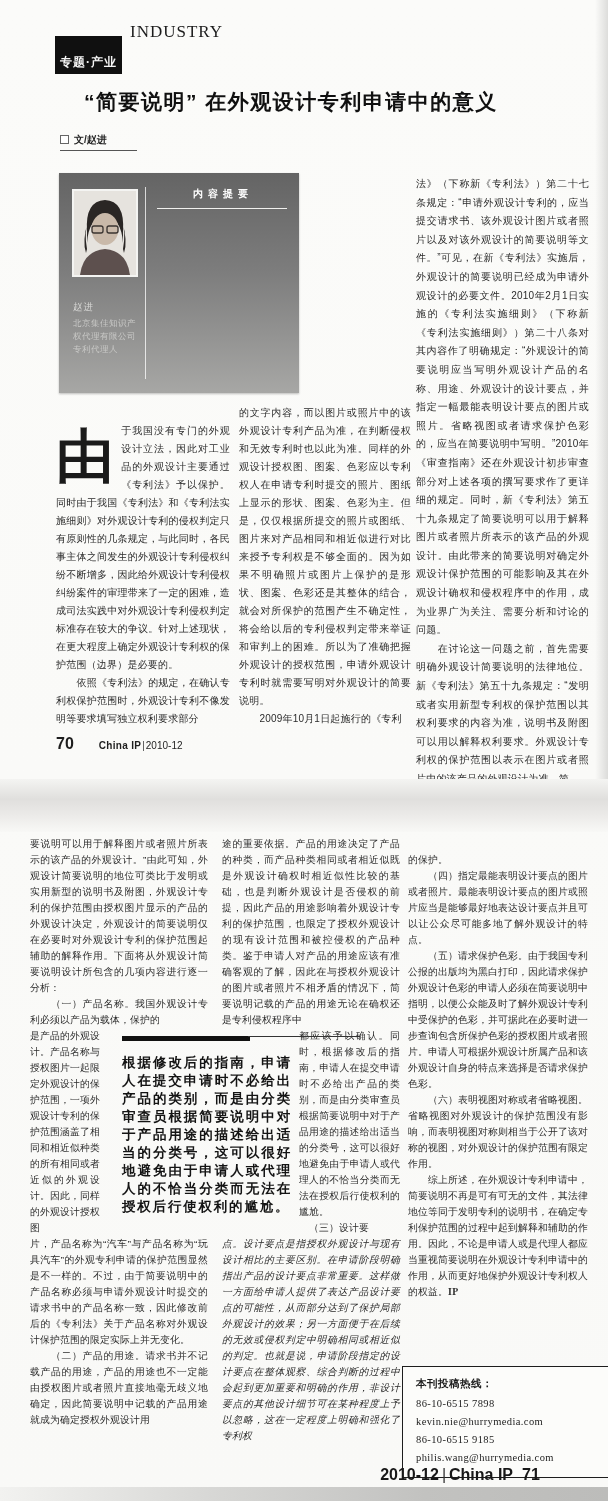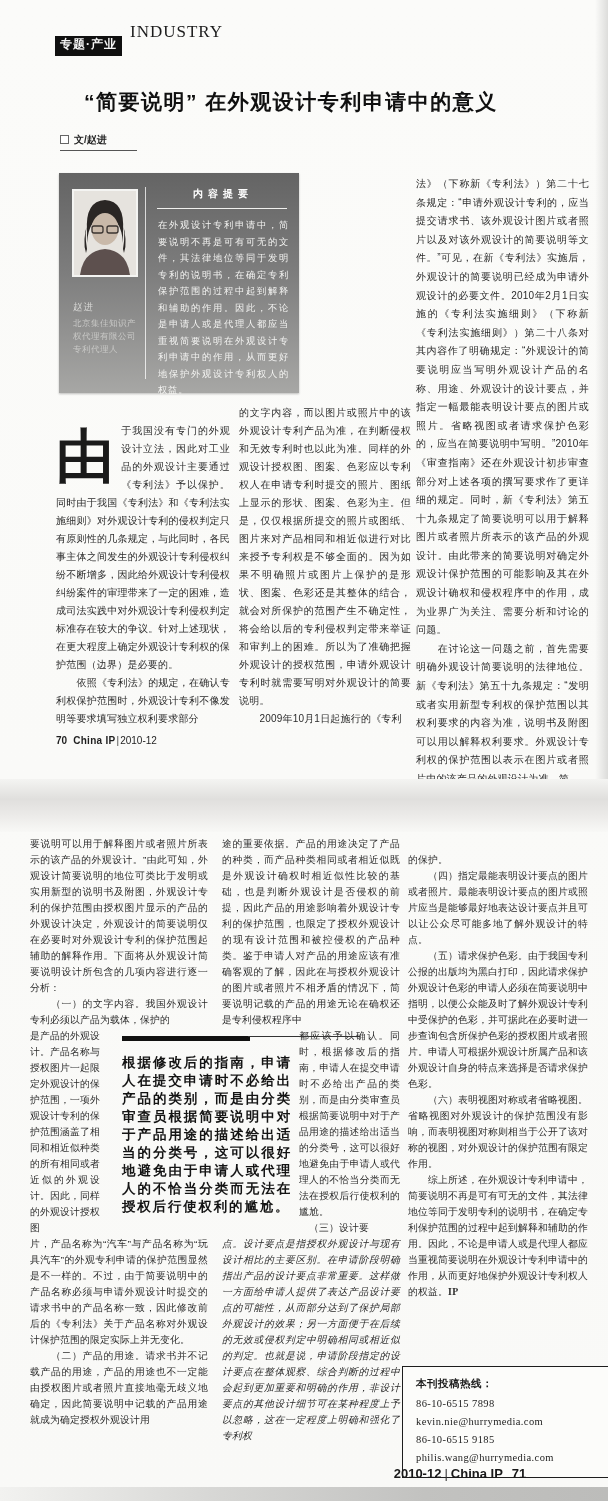--- a/index.html
+++ b/index.html
@@ -9,21 +9,21 @@
     font-family:"Liberation Sans","DejaVu Sans",sans-serif;color:#262626;
   }
   
   .flow{
     position:absolute;font-size:10px;line-height:18px;letter-spacing:.2px;
     text-align:justify;text-justify:inter-ideograph;white-space:pre-line;color:#2b2b2b;
   }
   .p2flow{line-height:16px;font-size:9.8px;}
   
   .tagbox{position:absolute;left:55px;top:36px;background:#101010;color:#f5f5f5;
-    font-size:12px;font-weight:700;padding:0 5px 3px 5px;letter-spacing:1px;}
+    font-size:12px;font-weight:700;padding:18px 5px 3px 5px;letter-spacing:1px;}
   .tag-en{position:absolute;left:118px;top:22px;font-family:"Liberation Serif","DejaVu Serif",serif;
     font-size:17px;letter-spacing:1px;color:#1c1c1c;margin-left:12px;}
   .headline{position:absolute;left:84px;top:88px;width:500px;font-size:21px;font-weight:700;
     letter-spacing:1.5px;color:#101010;}
   .byline{position:absolute;left:60px;top:133px;font-size:10px;color:#222;
     border-bottom:1px solid #555;padding-bottom:3px;padding-right:30px;}
   .byline .sq{display:inline-block;width:7px;height:7px;border:1px solid #666;
     margin-right:5px;vertical-align:-1px;background:#fff;}
   .byline b{font-weight:700;}
   
@@ -39,21 +39,21 @@
   .abs-title{position:absolute;left:98px;top:14px;width:132px;text-align:center;
     font-family:"Liberation Serif","DejaVu Serif",serif;font-size:10px;font-weight:700;
     color:#ffffff;letter-spacing:5px;}
   .abs-rule{position:absolute;left:98px;top:35px;width:130px;height:1px;background:#f0f0ee;}
   .abs-text{position:absolute;left:99px;top:44px;width:131px;font-size:9.3px;line-height:16.5px;
     color:#f3f3f1;letter-spacing:.8px;text-align:justify;text-justify:inter-ideograph;}
   
   .dropcap{float:left;font-size:58px;line-height:60px;font-weight:700;color:#1a1a1a;
     margin:4px 7px 0 0;}
   .footer1{position:absolute;left:56px;top:735px;font-size:10px;color:#1e1e1e;}
-  .footer1 .no{font-weight:700;font-size:10px;margin-right:6px;}
+  .footer1 .no{font-weight:700;font-size:16px;margin-right:25px;}
   .footer1 .brand{font-weight:700;letter-spacing:.3px;}
   .footer1 .sep{margin:0 1px;color:#444;}
   .edge-shadow{position:absolute;right:0;top:0;width:13px;height:780px;
     background:linear-gradient(90deg,rgba(0,0,0,0),rgba(0,0,0,.12));}
   
   .gap-band{position:absolute;left:0;top:779px;width:608px;height:53px;
     background:linear-gradient(180deg,#f4f4f2 0%,#e0dfdd 38%,#ecebe9 70%,#f8f8f6 100%);}
   
   .pullquote{position:absolute;left:122px;top:1036px;width:170px;}
   .pq-bar{width:128px;height:5px;background:#111;}
@@ -61,21 +61,21 @@
   .pq-text{margin-top:13px;font-size:13.5px;font-weight:700;line-height:18px;
     letter-spacing:1.8px;color:#141414;text-align:justify;text-justify:inter-ideograph;}
   
   .contactbox{position:absolute;left:402px;top:1366px;width:186px;border:1.5px solid #1d1d1d;
     background:#fcfcfa;padding:10px 12px 10px 13px;}
   .contact-title{font-size:10.5px;font-weight:700;color:#1b1b1b;letter-spacing:.5px;margin-bottom:4px;}
   .contact-line{font-family:"Liberation Serif","DejaVu Serif",serif;font-size:10.5px;
     line-height:18px;color:#222;letter-spacing:.4px;}
   
   .footer2{position:absolute;left:360px;top:1466px;width:200px;text-align:center;
-    font-size:13px;color:#181818;font-weight:700;}
+    font-size:16px;color:#181818;font-weight:700;}
   .footer2 .sep{font-weight:400;margin:0 3px;color:#333;}
   .footer2 .no{margin-left:9px;}
   .bottom-strip{position:absolute;left:0;top:1487px;width:608px;height:14px;
     background:linear-gradient(90deg,#f2f2f0 0%,#d7d7d5 35%,#c2c2c0 70%,#bcbcba 100%);}
   .endmark{font-weight:700;font-family:"Liberation Serif","DejaVu Serif",serif;letter-spacing:.5px;}
   
   .nb-left{width:70px;}
   .nb-right{width:101px;margin-left:auto;}
   .colwrap{position:absolute;display:flex;flex-direction:column;}
 </style>
@@ -106,21 +106,20 @@
           <path d="M49 58 Q52 42 48 30 Q54 50 50 62 Z" fill="#2a2624"></path>
         </svg>
       </div>
       <div class="profile-name">赵进</div>
       <div class="profile-aff">北京集佳知识产
 权代理有限公司
 专利代理人</div>
       <div class="vline"></div>
       <div class="abs-title">内容提要</div>
       <div class="abs-rule"></div>
-      <div class="abs-text">在外观设计专利申请中，简要说明不再是可有可无的文件，其法律地位等同于发明专利的说明书，在确定专利保护范围的过程中起到解释和辅助的作用。因此，不论是申请人或是代理人都应当重视简要说明在外观设计专利申请中的作用，从而更好地保护外观设计专利权人的权益。</div>
     </div>
 
     <div class="flow" style="left:56px;top:404px;width:174px;">
       <span class="dropcap">由</span><span>于我国没有专门的外观设计立法，因此对工业品的外观设计主要通过《专利法》予以保护。同时由于我国《专利法》和《专利法实施细则》对外观设计专利的侵权判定只有原则性的几条规定，与此同时，各民事主体之间发生的外观设计专利侵权纠纷不断增多，因此给外观设计专利侵权纠纷案件的审理带来了一定的困难，造成司法实践中对外观设计专利侵权判定标准存在较大的争议。针对上述现状，在更大程度上确定外观设计专利权的保护范围（边界）是必要的。
 　　依照《专利法》的规定，在确认专利权保护范围时，外观设计专利不像发明等要求填写独立权利要求部分</span>
     </div>
     <div class="flow" style="left:239px;top:404px;width:172px;">的文字内容，而以图片或照片中的该外观设计专利产品为准，在判断侵权和无效专利时也以此为准。同样的外观设计授权图、图案、色彩应以专利权人在申请专利时提交的照片、图纸上显示的形状、图案、色彩为主。但是，仅仅根据所提交的照片或图纸、图片来对产品相同和相近似进行对比来授予专利权是不够全面的。因为如果不明确照片或图片上保护的是形状、图案、色彩还是其整体的结合，就会对所保护的范围产生不确定性，将会给以后的专利侵权判定带来举证和审判上的困难。所以为了准确把握外观设计的授权范围，申请外观设计专利时就需要写明对外观设计的简要说明。
 　　2009年10月1日起施行的《专利</div>
     <div class="flow" style="left:416px;top:175px;width:173px;line-height:18.6px;">法》（下称新《专利法》）第二十七条规定：“申请外观设计专利的，应当提交请求书、该外观设计图片或者照片以及对该外观设计的简要说明等文件。”可见，在新《专利法》实施后，外观设计的简要说明已经成为申请外观设计的必要文件。2010年2月1日实施的《专利法实施细则》（下称新《专利法实施细则》）第二十八条对其内容作了明确规定：“外观设计的简要说明应当写明外观设计产品的名称、用途、外观设计的设计要点，并指定一幅最能表明设计要点的图片或照片。省略视图或者请求保护色彩的，应当在简要说明中写明。”2010年《审查指南》还在外观设计初步审查部分对上述各项的撰写要求作了更详细的规定。同时，新《专利法》第五十九条规定了简要说明可以用于解释图片或者照片所表示的该产品的外观设计。由此带来的简要说明对确定外观设计保护范围的可能影响及其在外观设计确权和侵权程序中的作用，成为业界广为关注、需要分析和讨论的问题。
 　　在讨论这一问题之前，首先需要明确外观设计简要说明的法律地位。新《专利法》第五十九条规定：“发明或者实用新型专利权的保护范围以其权利要求的内容为准，说明书及附图可以用以解释权利要求。外观设计专利权的保护范围以表示在图片或者照片中的该产品的外观设计为准，简</div>
@@ -131,21 +130,21 @@
 
     <div class="edge-shadow"></div>
   </section>
 
   <div class="gap-band"></div>
 
   <section>
 
     <div class="colwrap" style="left:30px;top:836px;width:178px;">
       <div class="flow p2flow" style="position:static;width:178px;">要说明可以用于解释图片或者照片所表示的该产品的外观设计。”由此可知，外观设计简要说明的地位可类比于发明或实用新型的说明书及附图，外观设计专利的保护范围由授权图片显示的产品的外观设计决定，外观设计的简要说明仅在必要时对外观设计专利的保护范围起辅助的解释作用。下面将从外观设计简要说明设计所包含的几项内容进行逐一分析：
-　　（一）的文字内容。我国外观设计专利必须以产品为载体，保护的</div>
+　　（一）产品名称。我国外观设计专利必须以产品为载体，保护的</div>
       <div class="flow p2flow nb-left" style="position:static;">是产品的外观设计。产品名称与授权图片一起限定外观设计的保护范围，一项外观设计专利的保护范围涵盖了相同和相近似种类的所有相同或者近似的外观设计。因此，同样的外观设计授权图</div>
       <div class="flow p2flow" style="position:static;width:178px;">片，产品名称为“汽车”与产品名称为“玩具汽车”的外观专利申请的保护范围显然是不一样的。不过，由于简要说明中的产品名称必须与申请外观设计时提交的请求书中的产品名称一致，因此修改前后的《专利法》关于产品名称对外观设计保护范围的限定实际上并无变化。
 　　（二）产品的用途。请求书并不记载产品的用途，产品的用途也不一定能由授权图片或者照片直接地毫无歧义地确定，因此简要说明中记载的产品用途就成为确定授权外观设计用</div>
     </div>
 
     <div class="colwrap" style="left:222px;top:836px;width:178px;">
       <div class="flow p2flow" style="position:static;width:178px;">途的重要依据。产品的用途决定了产品的种类，而产品种类相同或者相近似既是外观设计确权时相近似性比较的基础，也是判断外观设计是否侵权的前提，因此产品的用途影响着外观设计专利的保护范围，也限定了授权外观设计的现有设计范围和被控侵权的产品种类。鉴于申请人对产品的用途应该有准确客观的了解，因此在与授权外观设计的图片或者照片不相矛盾的情况下，简要说明记载的产品的用途无论在确权还是专利侵权程序中</div>
       <div class="flow p2flow nb-right" style="position:static;">都应该予以确认。同时，根据修改后的指南，申请人在提交申请时不必给出产品的类别，而是由分类审查员根据简要说明中对于产品用途的描述给出适当的分类号，这可以很好地避免由于申请人或代理人的不恰当分类而无法在授权后行使权利的尴尬。
 　（三）设计要</div>
       <div class="flow p2flow" style="position:static;width:178px;font-style:italic;">点。设计要点是指授权外观设计与现有设计相比的主要区别。在申请阶段明确指出产品的设计要点非常重要。这样做一方面给申请人提供了表达产品设计要点的可能性，从而部分达到了保护局部外观设计的效果；另一方面便于在后续的无效或侵权判定中明确相同或相近似的判定。也就是说，申请阶段指定的设计要点在整体观察、综合判断的过程中会起到更加重要和明确的作用，非设计要点的其他设计细节可在某种程度上予以忽略，这在一定程度上明确和强化了专利权</div>

